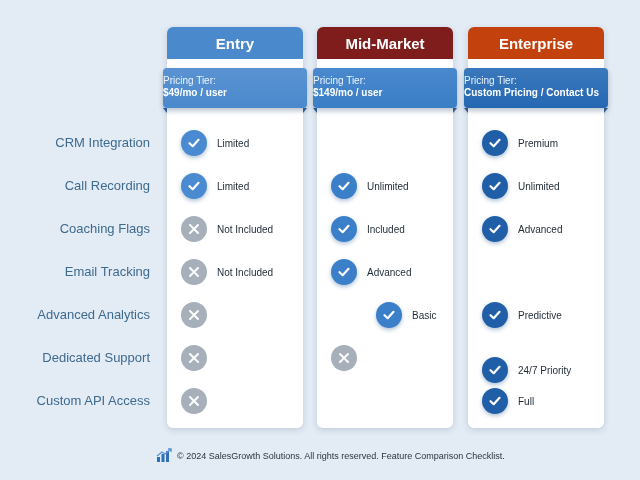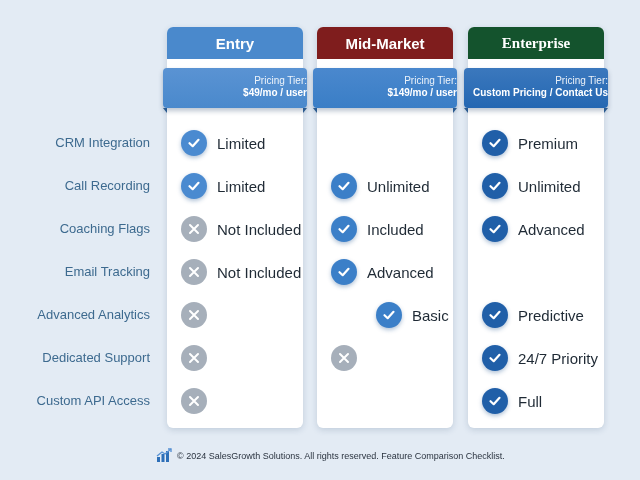--- a/index.html
+++ b/index.html
@@ -23,40 +23,40 @@
   }
   .tier-header {
     position: absolute; left: 0; top: 0; width: 136px; height: 32px;
     border-radius: 6px 6px 0 0;
     color: #ffffff; font-weight: bold; font-size: 15px;
     display: flex; align-items: center; justify-content: center;
   }
   .ribbon {
     position: absolute; left: -4px; top: 41px; width: 144px; height: 40px;
     border-radius: 4px;
-    color: #ffffff; text-align: right;
+    color: #ffffff; text-align: left;
     box-shadow: 0 3px 5px rgba(30,60,100,0.3);
   }
   .ribbon::before, .ribbon::after {
     content: ""; position: absolute; bottom: -5px; width: 0; height: 0;
     border-top: 5px solid #2a5a8f;
   }
   .ribbon::before { left: 0; border-left: 4px solid transparent; }
   .ribbon::after { right: 0; border-right: 4px solid transparent; }
   .ribbon-label { display: block; font-size: 10px; margin-top: 7px; opacity: 0.9; }
   .ribbon-price { display: block; font-size: 10px; font-weight: bold; margin-top: 1px; }
   .cell { position: absolute; left: 14px; height: 26px; display: flex; align-items: center; }
   .icon {
     width: 26px; height: 26px; border-radius: 50%;
     display: flex; align-items: center; justify-content: center;
     flex-shrink: 0;
   }
   .icon.check { box-shadow: 0 2px 4px rgba(30,80,140,0.35); }
   .icon.cross { background: #a6afba; }
-  .cell-text { margin-left: 10px; font-size: 15px; color: #1f2a35; white-space: nowrap; }
+  .cell-text { margin-left: 10px; font-size: 10px; color: #1f2a35; white-space: nowrap; }
   .footer {
     position: absolute; top: 448px; left: 156px;
     display: flex; align-items: center;
     font-size: 9px; color: #2b3440;
   }
   .footer-icon { width: 16px; height: 15px; margin-right: 5px; }
 </style>
 </head>
 <body>
 
@@ -182,21 +182,21 @@
         <span class="icon cross">
           <svg width="14" height="14" viewBox="0 0 14 14">
             <path d="M3 3 L11 11 M11 3 L3 11" stroke="#fff" stroke-width="2" stroke-linecap="round"></path>
           </svg>
         </span>
         <span class="cell-text"></span>
       </div>
     </div>
     <div class="column" style="left: 468px;">
       <div class="card"></div>
-      <div class="tier-header" style="background:#14532d;font-family:Liberation Serif, serif;">
+      <div class="tier-header" style="background:#c2410c;">
         <span>Enterprise</span>
       </div>
       <div class="ribbon" style="background:linear-gradient(180deg,#3b78bd,#2467b2);">
         <span class="ribbon-label">Pricing Tier:</span>
         <span class="ribbon-price">Custom Pricing / Contact Us</span>
       </div>
       <div class="cell" style="top:103px;">
         <span class="icon check" style="background:#205fa8;">
           <svg width="14" height="14" viewBox="0 0 14 14">
             <path d="M2.5 7.2 L5.7 10.2 L11.5 3.8" stroke="#fff" stroke-width="2.2" fill="none" stroke-linecap="round" stroke-linejoin="round"></path>
@@ -221,21 +221,21 @@
         <span class="cell-text">Advanced</span>
       </div>
       <div class="cell" style="top:275px;">
         <span class="icon check" style="background:#205fa8;">
           <svg width="14" height="14" viewBox="0 0 14 14">
             <path d="M2.5 7.2 L5.7 10.2 L11.5 3.8" stroke="#fff" stroke-width="2.2" fill="none" stroke-linecap="round" stroke-linejoin="round"></path>
           </svg>
         </span>
         <span class="cell-text">Predictive</span>
       </div>
-      <div class="cell" style="top:318px;">
+      <div class="cell" style="top:330px;">
         <span class="icon check" style="background:#205fa8;">
           <svg width="14" height="14" viewBox="0 0 14 14">
             <path d="M2.5 7.2 L5.7 10.2 L11.5 3.8" stroke="#fff" stroke-width="2.2" fill="none" stroke-linecap="round" stroke-linejoin="round"></path>
           </svg>
         </span>
         <span class="cell-text">24/7 Priority</span>
       </div>
       <div class="cell" style="top:361px;">
         <span class="icon check" style="background:#205fa8;">
           <svg width="14" height="14" viewBox="0 0 14 14">

